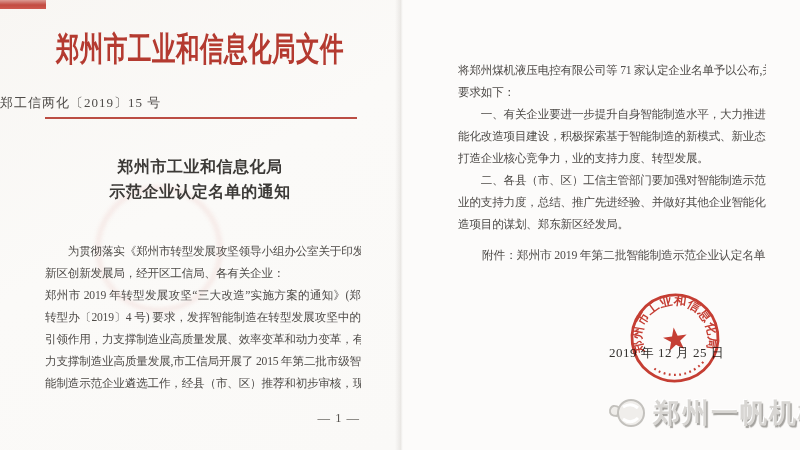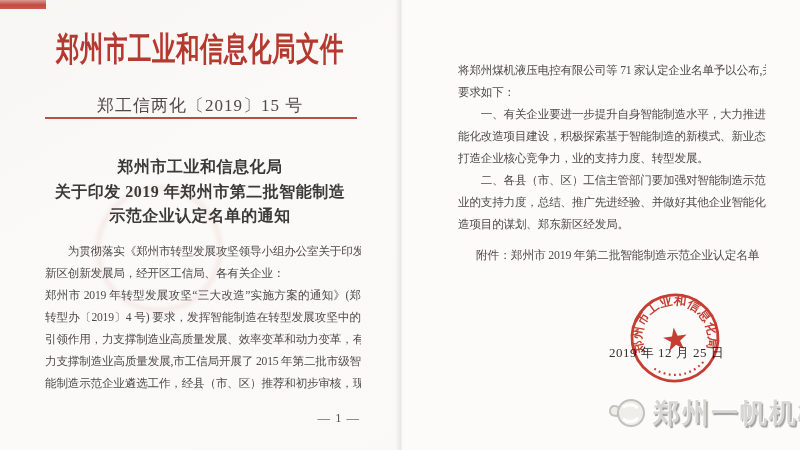--- a/index.html
+++ b/index.html
@@ -18,22 +18,22 @@
     background:linear-gradient(to right,rgba(110,100,92,0) 0%,rgba(110,100,92,0.10) 40%,rgba(255,255,255,0.7) 65%,rgba(110,100,92,0.02) 100%);}
 
   
   .corner-mark{position:absolute;left:0;top:0;width:46px;height:9px;
     background:linear-gradient(180deg,#dc9a93 0%,#c24b41 55%,#cf5a50 100%);}
 
   
   .doc-header{position:absolute;left:0;top:26px;width:400px;text-align:center;
     color:#b43a30;font-weight:bold;font-size:23.5px;letter-spacing:0.5px;
     transform:scaleY(1.4);transform-origin:center top;white-space:nowrap;}
-  .doc-number{position:absolute;left:0;top:94px;width:400px;text-align:center;
-    font-size:17px;color:#4e4b48;letter-spacing:1px;}
+  .doc-number{position:absolute;left:0;top:94px;width:400px;
+    font-size:13px;color:#4e4b48;letter-spacing:1px;}
   .red-line{position:absolute;left:45px;top:117px;width:312px;height:2px;background:#b43a30;opacity:.9;}
 
   
   .ghost-seal{position:absolute;left:96px;top:186px;width:118px;height:118px;border-radius:50%;
     border:4px solid rgba(198,62,50,0.10);filter:blur(2px);transform:rotate(-8deg);}
 
   .doc-title{position:absolute;left:20px;top:155px;width:360px;text-align:center;
     font-size:16px;font-weight:bold;color:#3c3a37;line-height:24.5px;letter-spacing:0.5px;}
 
   
@@ -41,21 +41,21 @@
   .bb-left{left:45px;top:241px;width:316px;}
   .bb-right{left:55px;top:60px;width:308px;}
   .body-line{height:22px;line-height:22px;font-size:11.6px;color:#4e4b48;
     letter-spacing:-0.2px;text-align:justify;text-align-last:justify;
     word-break:keep-all;overflow:hidden;white-space:nowrap;}
   .body-line.short{text-align-last:left;font-family:Liberation Serif, serif;}
 
   .page-num{position:absolute;left:298px;top:411px;width:62px;text-align:right;
     font-size:12.5px;color:#55524e;letter-spacing:1px;}
 
-  .attachment{position:absolute;left:73px;top:248px;font-size:11.8px;color:#4e4b48;
+  .attachment{position:absolute;left:79px;top:248px;font-size:11.8px;color:#4e4b48;
     letter-spacing:-0.2px;white-space:nowrap;}
 
   
   .seal-date{position:absolute;left:206px;top:344px;font-size:13px;color:#33312e;
     letter-spacing:0.5px;white-space:nowrap;}
   .seal{position:absolute;left:226px;top:292px;width:92px;height:92px;
     transform:rotate(-8deg);mix-blend-mode:multiply;opacity:.95;}
   .seal svg{width:92px;height:92px;display:block;}
   .seal-ring-text{font-size:12.4px;font-weight:bold;letter-spacing:0.6px;
     font-family:"Liberation Serif","DejaVu Serif",serif;}
@@ -78,21 +78,20 @@
     <div class="doc-header">郑州市工业和信息化局文件</div>
 
     <div class="doc-number">郑工信两化〔2019〕15 号</div>
 
     <div class="red-line"></div>
 
     <div class="ghost-seal"></div>
 
     <div class="doc-title">
       <div>郑州市工业和信息化局</div>
-      <div>关于印发 2019 年郑州市第二批智能制造</div>
       <div>示范企业认定名单的通知</div>
     </div>
 
     <div class="body-block bb-left">
       <div class="body-line">　　为贯彻落实《郑州市转型发展攻坚领导小组办公室关于印发</div>
       <div class="body-line short">新区创新发展局，经开区工信局、各有关企业：</div>
       <div class="body-line">郑州市 2019 年转型发展攻坚“三大改造”实施方案的通知》(郑</div>
       <div class="body-line">转型办〔2019〕4 号) 要求，发挥智能制造在转型发展攻坚中的</div>
       <div class="body-line">引领作用，力支撑制造业高质量发展、效率变革和动力变革，有</div>
       <div class="body-line">力支撑制造业高质量发展,市工信局开展了 2015 年第二批市级智</div>

